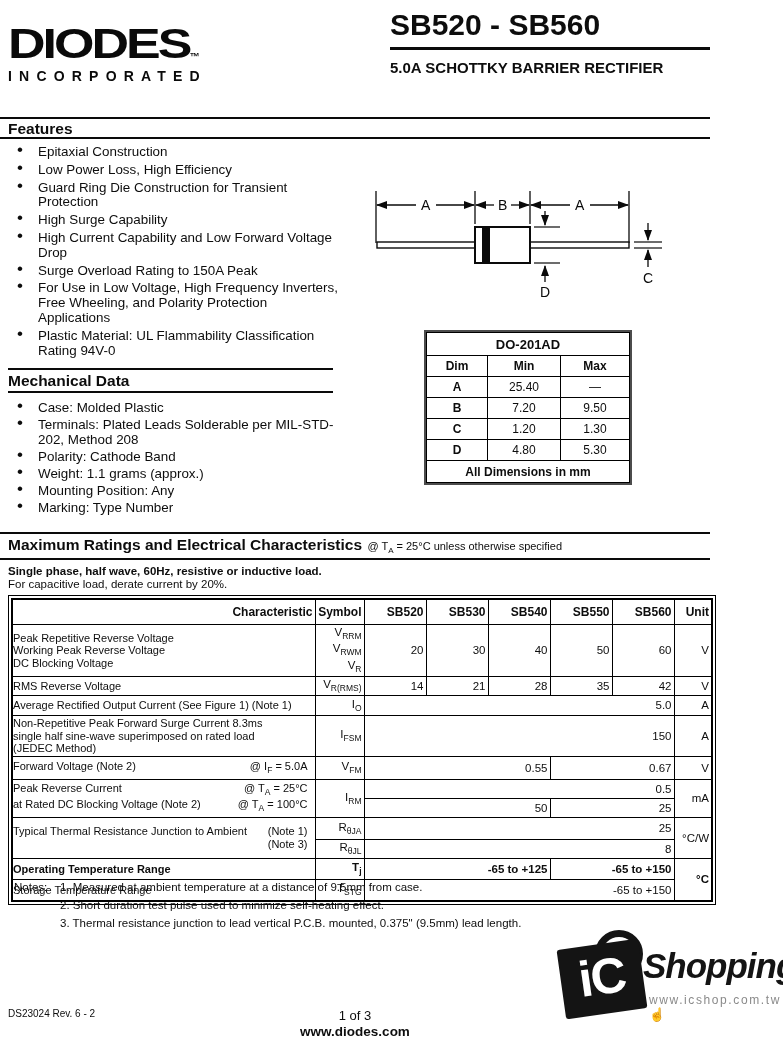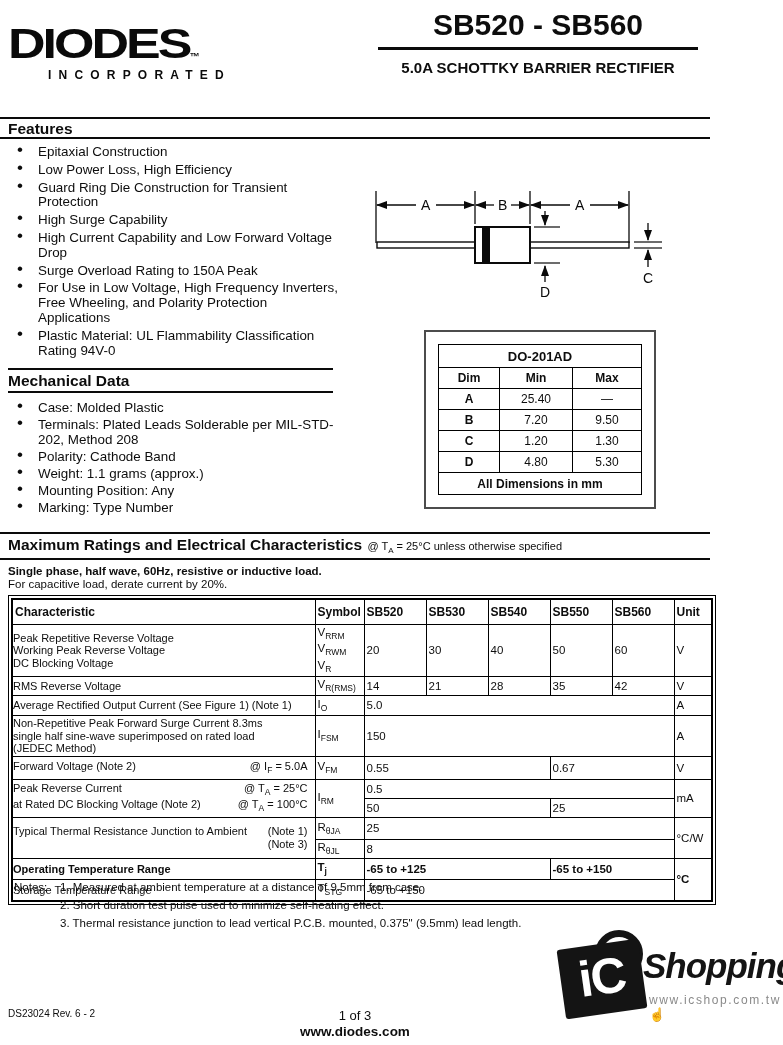--- a/index.html
+++ b/index.html
@@ -6,53 +6,53 @@
   .page {
     position:relative; width:783px; height:1045px; margin:0 auto;
     background:#ffffff; overflow:hidden;
     font-family:"Liberation Sans", sans-serif; color:#0d0d0d;
   }
   
   .logo { position:absolute; left:8px; top:22px; }
   .logo-name { font-weight:bold; font-size:52px; letter-spacing:-3px;
     transform:scaleY(0.82); transform-origin:top left; line-height:1; display:inline-block; color:#0a0a0a;}
   .logo-tm { font-size:10px; font-weight:bold; vertical-align:6px; letter-spacing:0; }
-  .logo-sub { font-size:12px; font-weight:bold; letter-spacing:7.2px; margin-top:-6px; color:#0a0a0a;margin-left:40px; }
-  .title-block { position:absolute; right:85px; top:8px; width:320px; text-align:center; }
+  .logo-sub { font-size:14px; font-weight:bold; letter-spacing:7.2px; margin-top:-6px; color:#0a0a0a; }
+  .title-block { position:absolute; right:73px; top:8px; width:320px; text-align:left; }
   .doc-title { font-size:30px; font-weight:bold; letter-spacing:0px; }
   .title-rule { height:3px; background:#0a0a0a; margin-top:5px; }
   .doc-subtitle { font-size:15px; font-weight:bold; margin-top:9px; }
   
   .hrule { position:absolute; left:0; background:#0a0a0a; }
   .sec-heading { position:absolute; left:8px; font-size:15.5px; font-weight:bold; }
   
   .blist { position:absolute; left:8px; margin:0; padding:0; list-style:none; }
   .blist li { position:relative; padding-left:30px; font-size:13.4px; line-height:14.8px;
     margin-bottom:3px; width:300px; }
   .blist li::before { content:"•"; position:absolute; left:9px; top:-2px; font-size:17px; }
   .mlist li { line-height:15px; margin-bottom:2px; }
   
   .pkg-svg { position:absolute; left:372px; top:183px; }
   .pkg-svg text { font-size:14px; font-family:"Liberation Sans", sans-serif; fill:#0a0a0a; }
   
-  .dim-wrap { position:absolute; left:424px; top:330px; border:2px solid #4c4c4c; padding:12px; background:#fff; }
+  .dim-wrap { position:absolute; left:424px; top:330px; border:2px solid #4c4c4c; padding:0; background:#fff; }
   .dim-table { border-collapse:collapse; border:1px solid #000; }
   .dim-table td { border:1px solid #000; font-size:12px; text-align:center; height:20px; padding:0 4px; }
   .dim-table .dt-title { font-weight:bold; font-size:13px; height:22px; }
   .dim-table .dt-head { font-weight:bold; }
   .dim-table .dt-dim { font-weight:bold; width:52px; }
   .dim-table .dt-min { width:64px; }
   .dim-table .dt-max { width:60px; }
   .dim-table .dt-foot { font-weight:bold; height:21px; }
   
   .cond-note { font-size:11px; font-weight:normal; letter-spacing:0; }
   .load-note { position:absolute; left:8px; font-size:11.5px; }
   .rate-wrap { position:absolute; left:8px; top:595px; border:1px solid #000; padding:2px; background:#fff; }
   .rate-table { border-collapse:collapse; table-layout:fixed; width:700px; border:2px solid #000; }
-  .rate-table td { border:1px solid #000; font-size:11.5px; text-align:left; padding:1px 2px; overflow:hidden; }
+  .rate-table td { border:1px solid #000; font-size:11.5px; text-align:right; padding:1px 2px; overflow:hidden; }
   .rate-table td.char { text-align:left; padding-left:0; font-size:11px; }
   .rate-table td.char div { white-space:nowrap; line-height:12.5px; }
   .rate-table tr.head td { font-weight:bold; font-size:12px; height:22px; }
   .rate-table sub { font-size:8.5px; }
   .split { display:flex; justify-content:space-between; padding-right:5px; }
   .r-rrv td { height:38px; }
   .r-rms td { height:16px; }
   .r-io td { height:17px; }
   .r-ifsm td { height:38px; }
   .r-vfm td { height:20px; }

